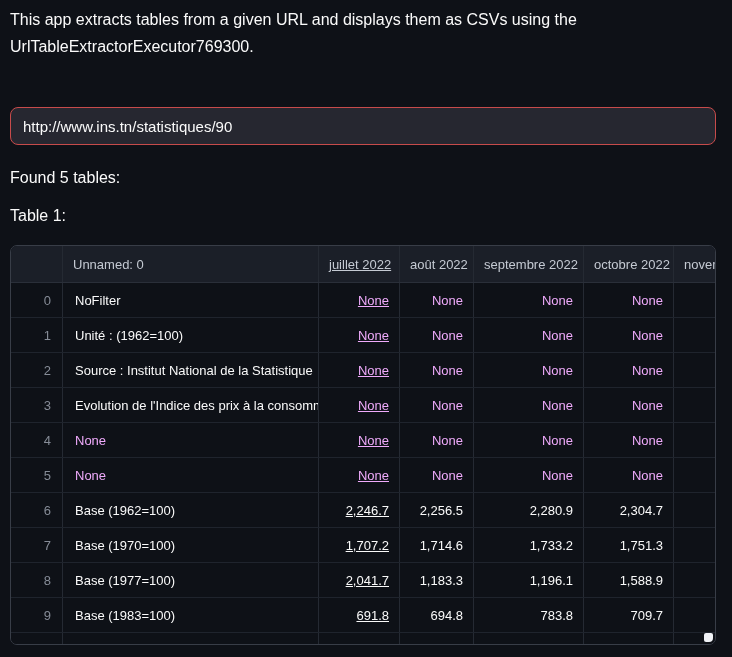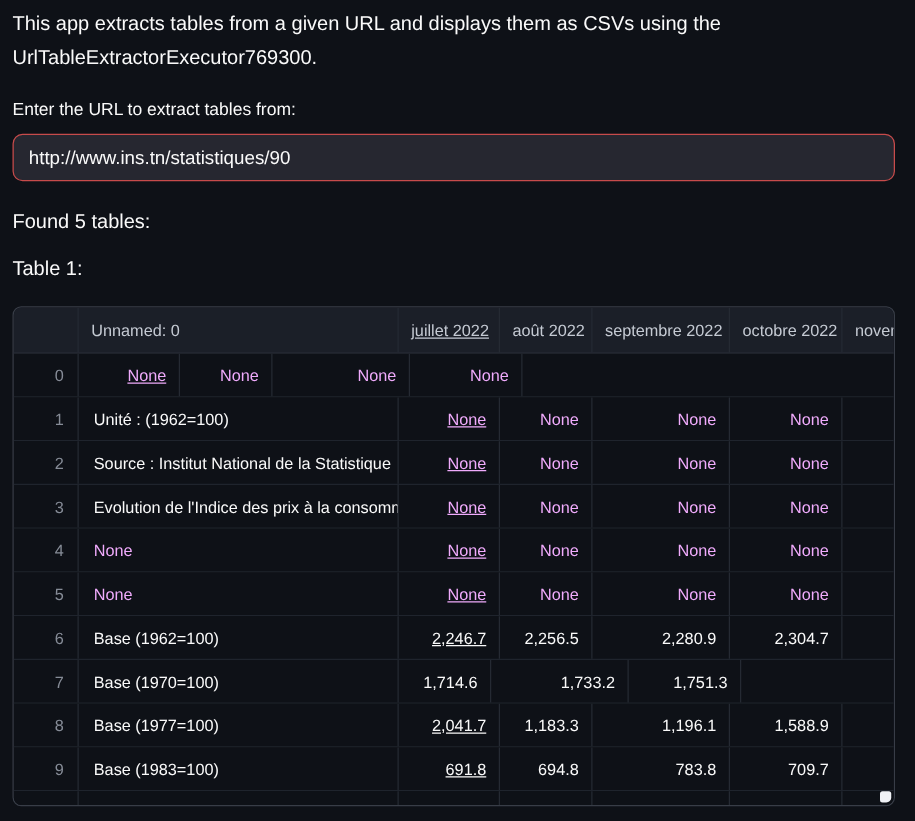--- a/index.html
+++ b/index.html
@@ -83,41 +83,41 @@
     border-radius:2px 2px 4px 2px;
   }
 </style>
 </head>
 <body>
 
 <div class="frame">
 
   <p class="intro">This app extracts tables from a given URL and displays them as CSVs using the UrlTableExtractorExecutor769300.</p>
 
-  <div class="url-label">Enter the URL to extract tables from:</div>
 
   <input class="url-input" type="text" value="http://www.ins.tn/statistiques/90" style="">
 
   <div class="found-text">Found 5 tables:</div>
 
   <div class="table-title">Table 1:</div>
 
   <div class="grid">
     <div class="hdr">
         <div class="cell c0"></div>
         <div class="cell c1">Unnamed: 0</div>
         <div class="cell c2">juillet 2022</div>
         <div class="cell c3">août 2022</div>
         <div class="cell c4">septembre 2022</div>
         <div class="cell c5">octobre 2022</div>
         <div class="cell c6">novembre 2022</div>
       </div>
     <div>
         <div class="row">
           <div class="cell c0">0</div>
+          <div class="cell c1">NoFilter</div>
           <div class="cell c2 muted">None</div>
           <div class="cell c3 muted">None</div>
           <div class="cell c4 muted">None</div>
           <div class="cell c5 muted">None</div>
           <div class="cell c6"></div>
         </div>
         <div class="row">
           <div class="cell c0">1</div>
           <div class="cell c1">Unité : (1962=100)</div>
           <div class="cell c2 muted">None</div>
@@ -167,20 +167,21 @@
           <div class="cell c1">Base (1962=100)</div>
           <div class="cell c2">2,246.7</div>
           <div class="cell c3">2,256.5</div>
           <div class="cell c4">2,280.9</div>
           <div class="cell c5">2,304.7</div>
           <div class="cell c6"></div>
         </div>
         <div class="row">
           <div class="cell c0">7</div>
           <div class="cell c1">Base (1970=100)</div>
+          <div class="cell c2">1,707.2</div>
           <div class="cell c3">1,714.6</div>
           <div class="cell c4">1,733.2</div>
           <div class="cell c5">1,751.3</div>
           <div class="cell c6"></div>
         </div>
         <div class="row">
           <div class="cell c0">8</div>
           <div class="cell c1">Base (1977=100)</div>
           <div class="cell c2">2,041.7</div>
           <div class="cell c3">1,183.3</div>

